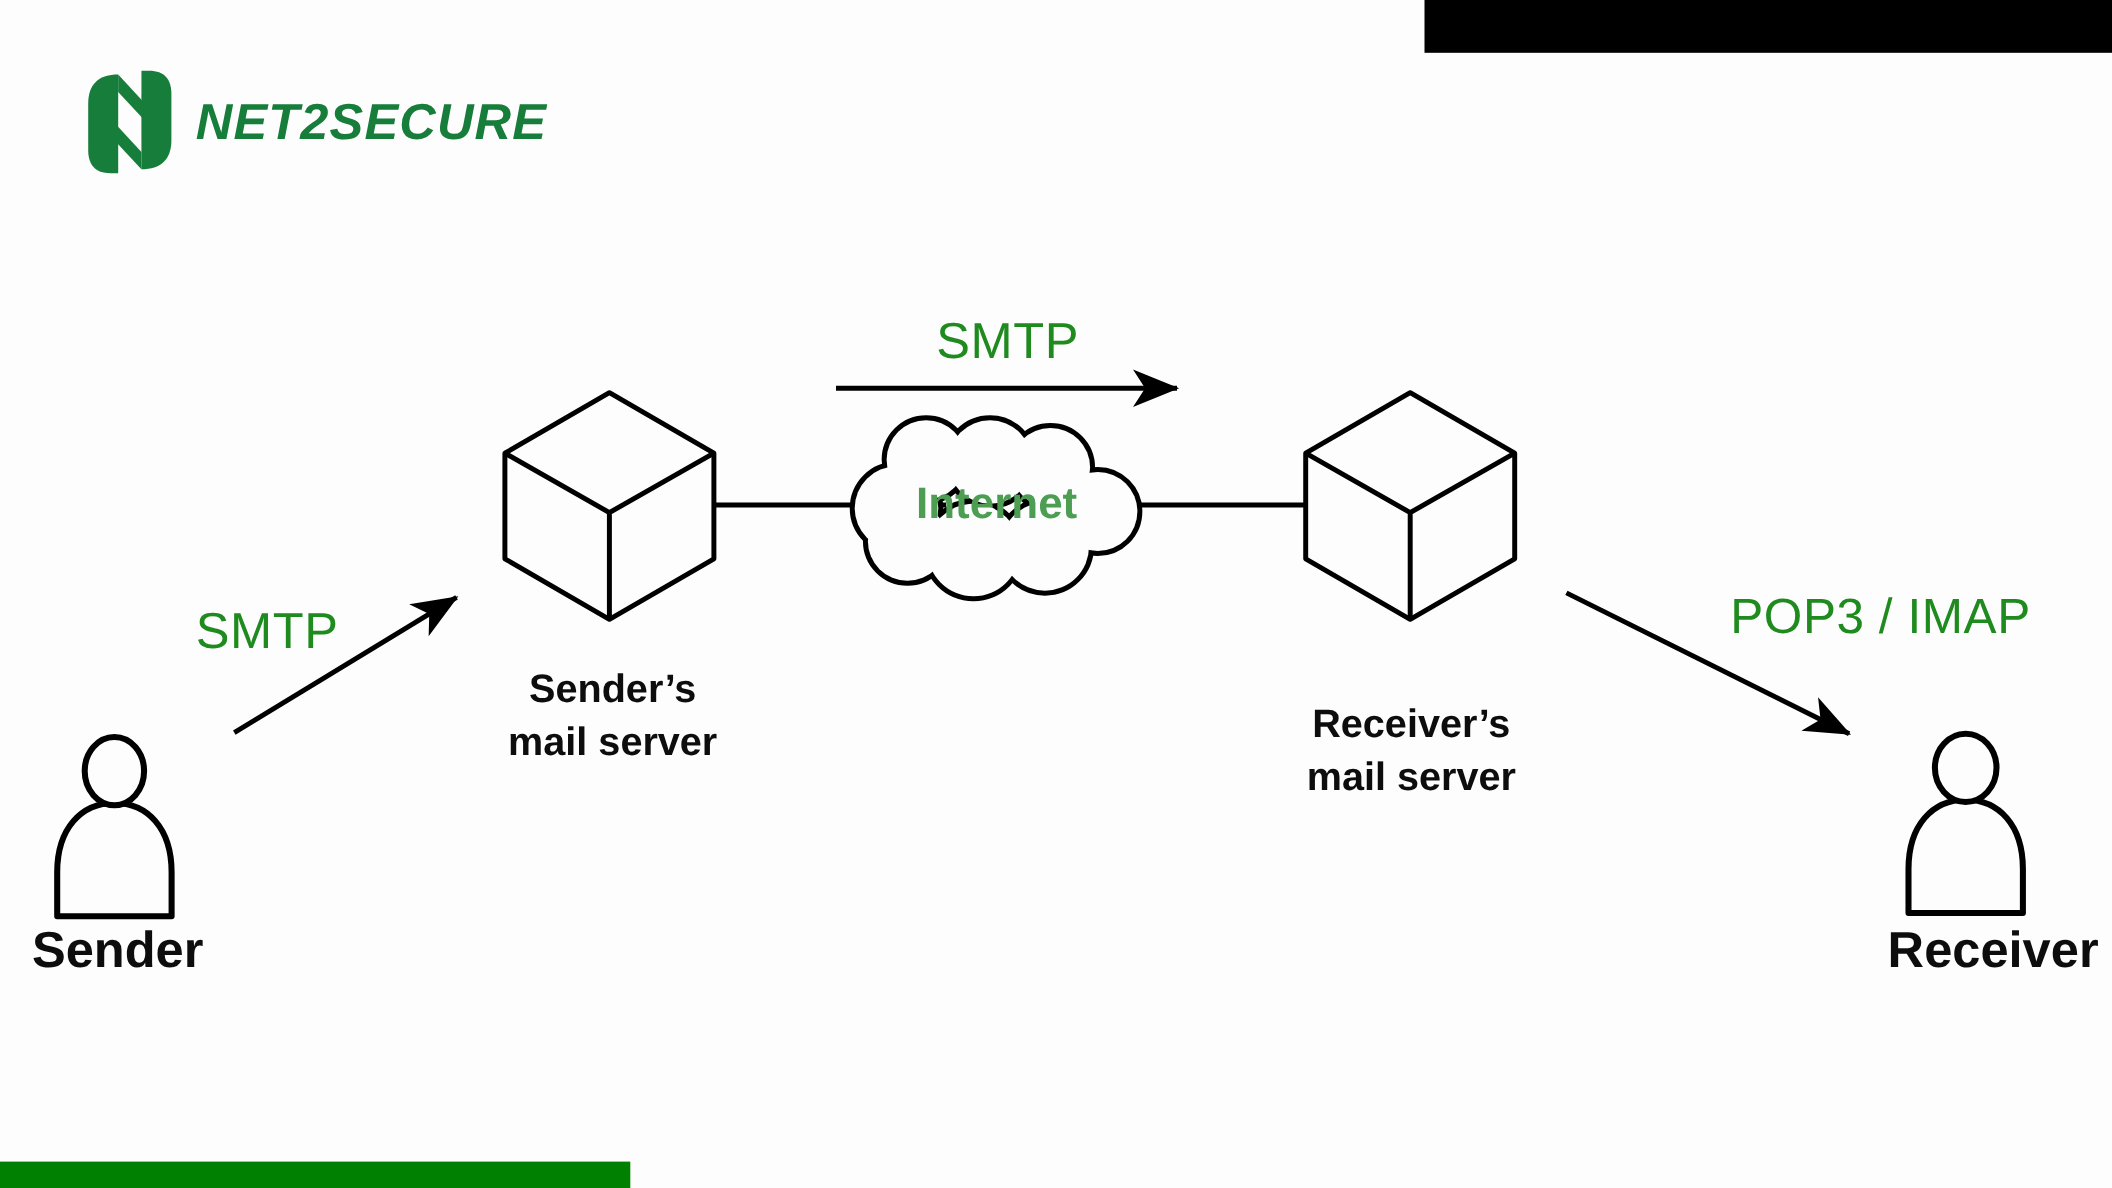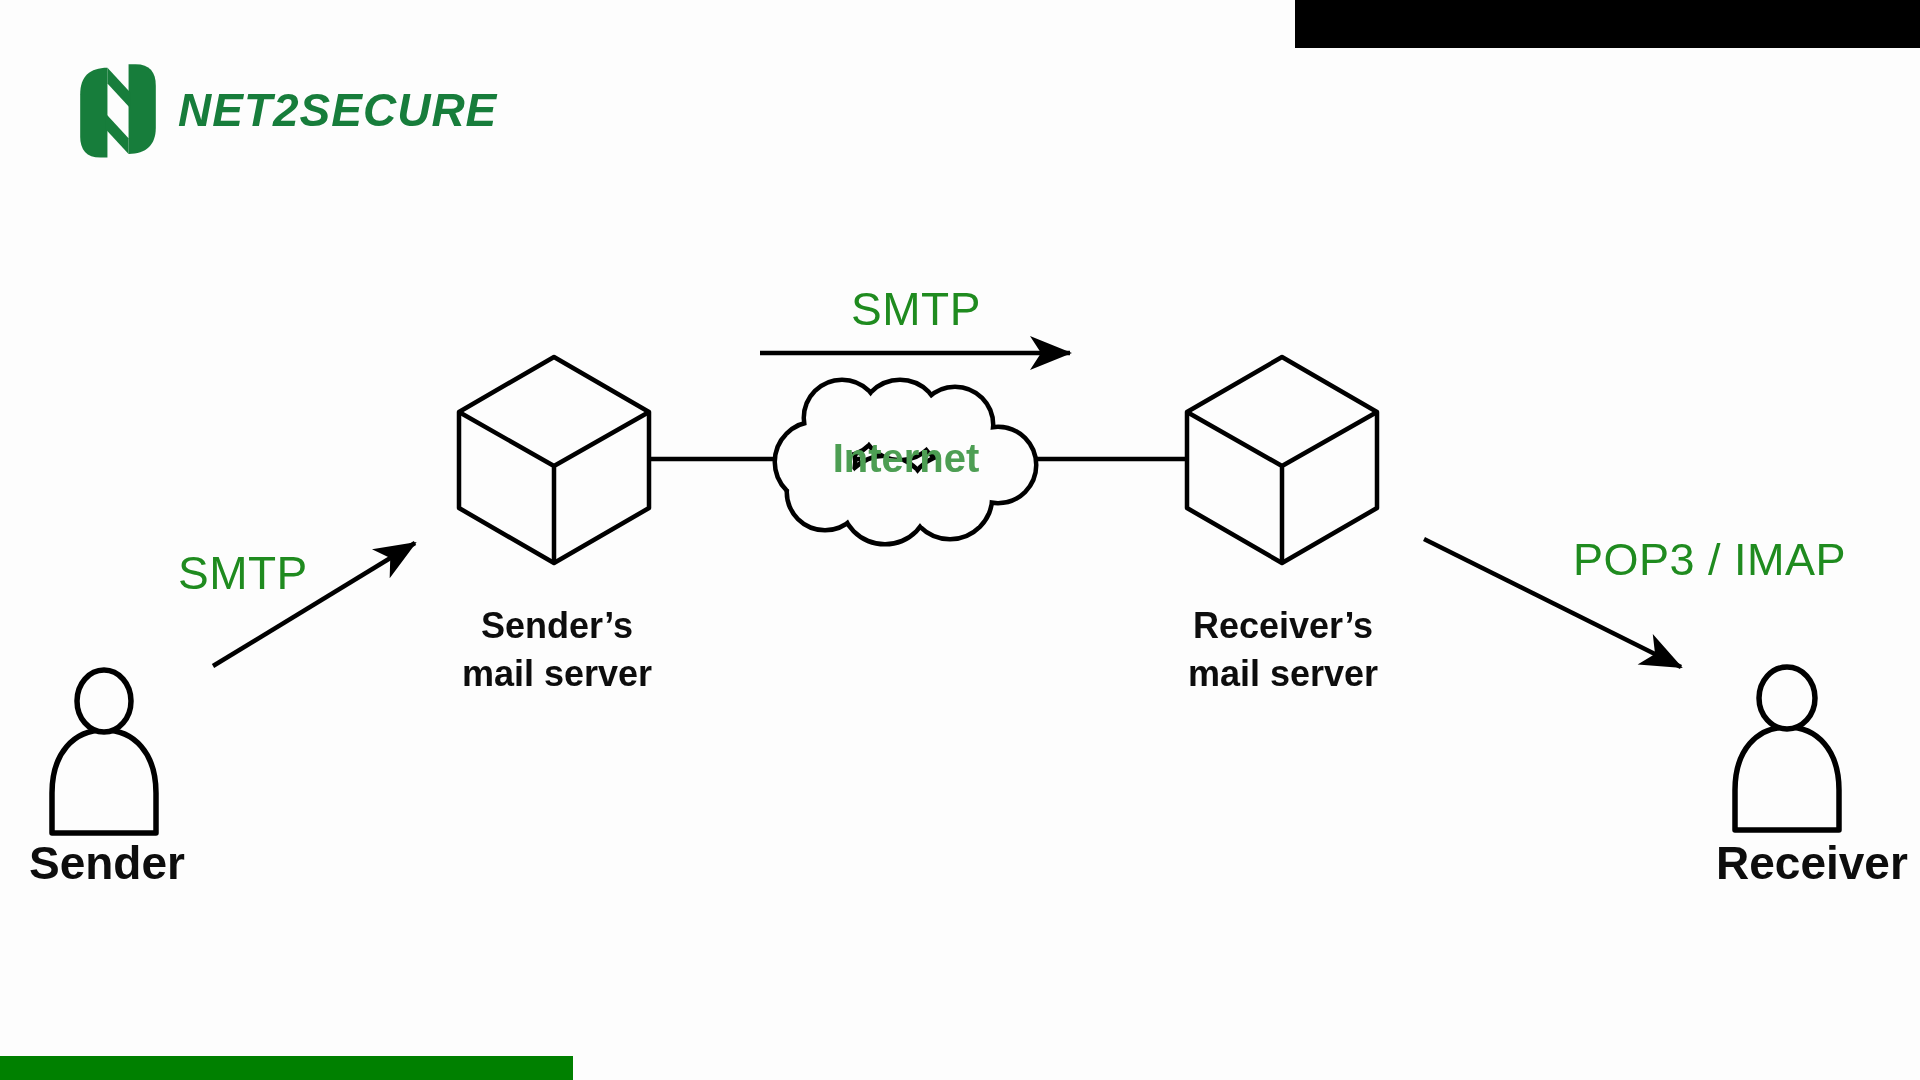--- a/index.html
+++ b/index.html
@@ -41,21 +41,21 @@
   .internet-label {
     left: 775px; top: 436px; width: 262px; text-align: center;
     font-size: 40px; font-weight: 700;
     color: var(--internet-label-green, #4d9e53);
   }
   .server-label {
     font-size: 36px; font-weight: 700; color: #0d0d0d;
     line-height: 48px; text-align: center; width: 320px;
   }
   .sender-server-label   { left: 397px;  top: 602px; }
-  .receiver-server-label { left: 1123px; top: 602px; }
+  .receiver-server-label { left: 1123px; top: 634px; }
   .person-label {
     font-size: 46px; font-weight: 700; color: #0d0d0d;
   }
   .sender-label   { left: 29px;   top: 836px; }
   .receiver-label { left: 1716px; top: 836px; }
 </style>
 </head>
 <body>
 
 <div class="stage">

